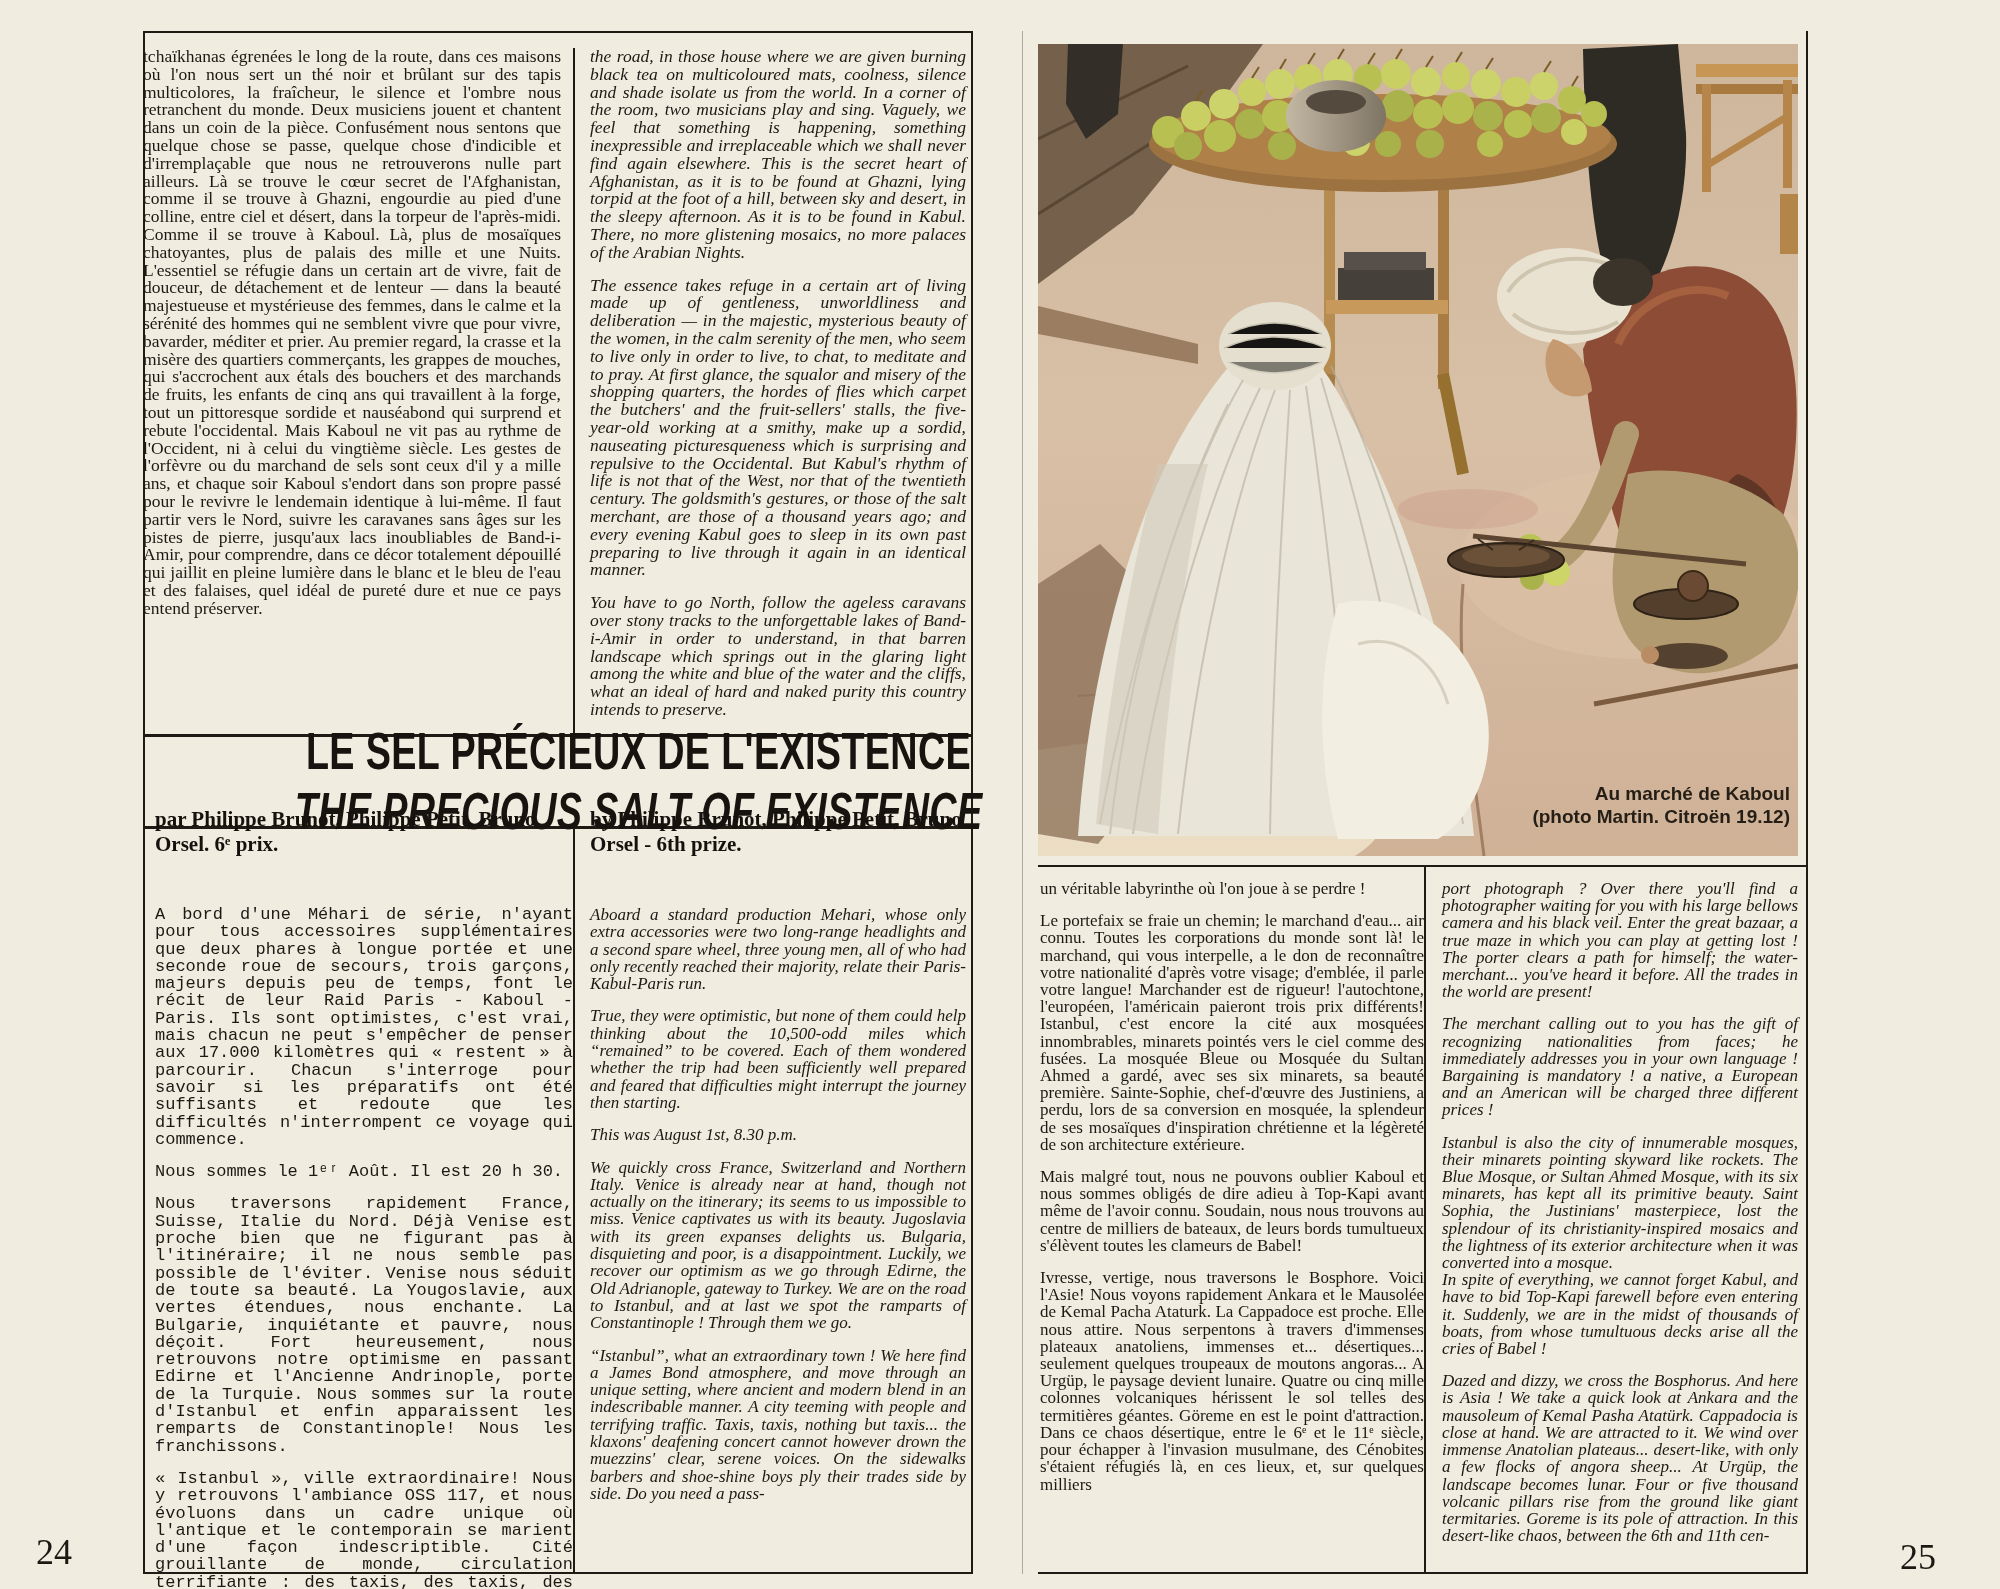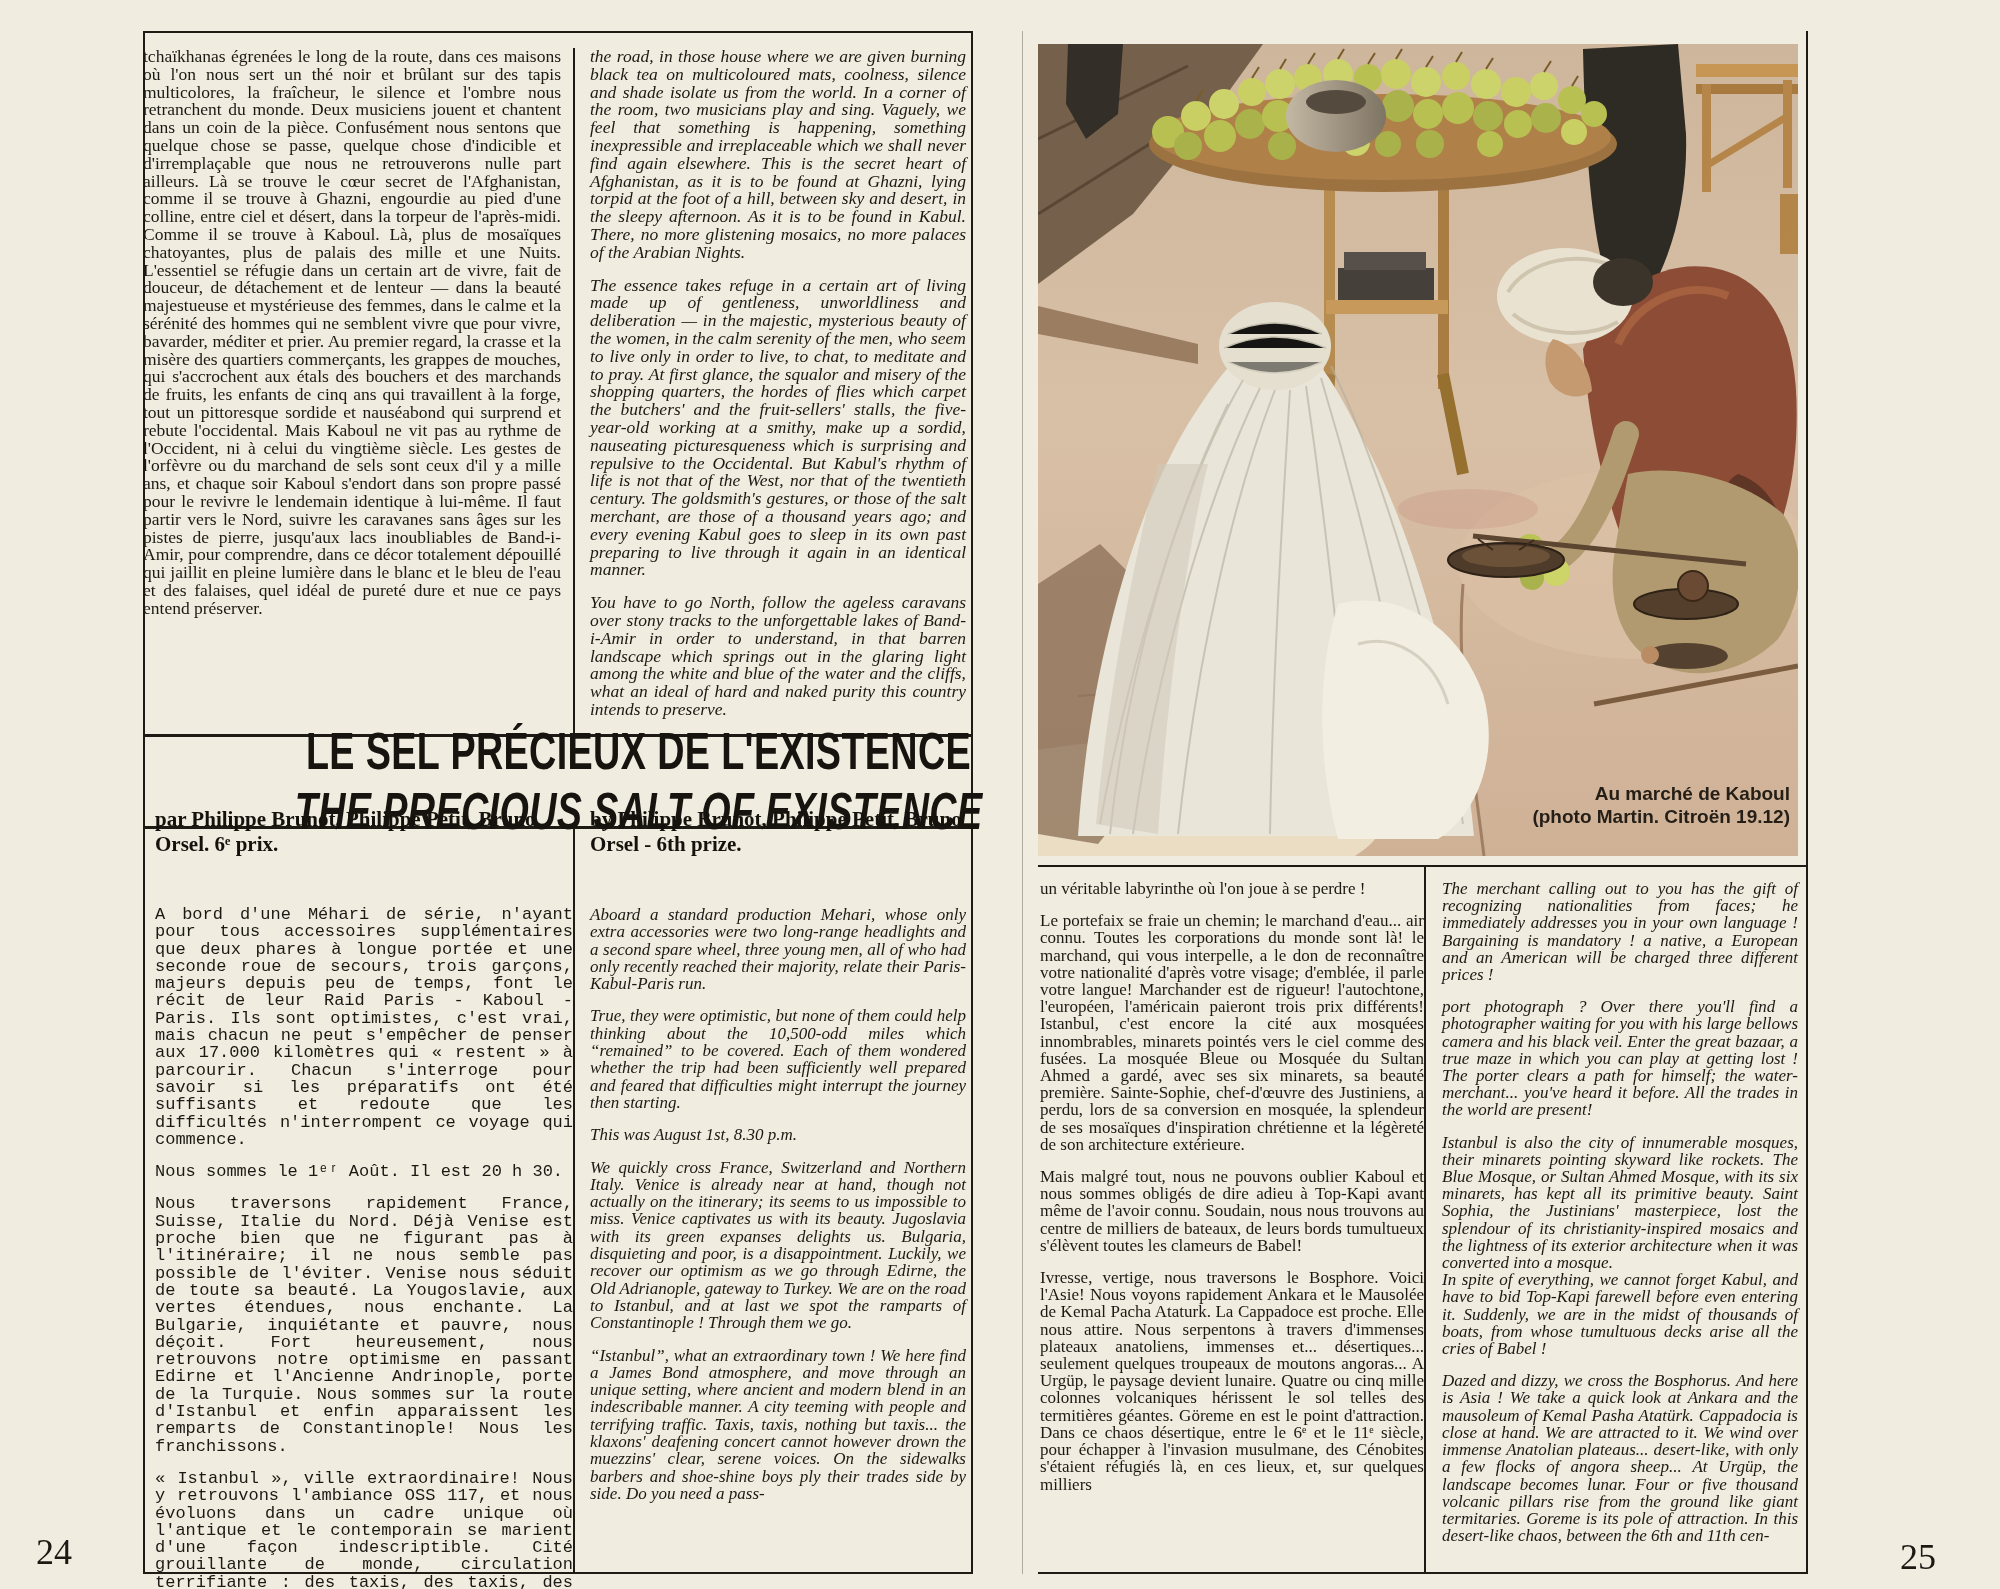--- a/index.html
+++ b/index.html
@@ -266,21 +266,21 @@
     <span>(photo Martin. Citroën 19.12)</span>
   </div>
 
   <div class="col fs-right" style="left:1040px;top:880px;width:384px;padding-right:10px;">
     <p>un véritable labyrinthe où l'on joue à se perdre !</p>
     <p>Le portefaix se fraie un chemin; le marchand d'eau... air connu. Toutes les corporations du monde sont là! le marchand, qui vous interpelle, a le don de reconnaître votre nationalité d'après votre visage; d'emblée, il parle votre langue! Marchander est de rigueur! l'autochtone, l'européen, l'américain paieront trois prix différents! Istanbul, c'est encore la cité aux mosquées innombrables, minarets pointés vers le ciel comme des fusées. La mosquée Bleue ou Mosquée du Sultan Ahmed a gardé, avec ses six minarets, sa beauté première. Sainte-Sophie, chef-d'œuvre des Justiniens, a perdu, lors de sa conversion en mosquée, la splendeur de ses mosaïques d'inspiration chrétienne et la légèreté de son architecture extérieure.</p>
     <p>Mais malgré tout, nous ne pouvons oublier Kaboul et nous sommes obligés de dire adieu à Top-Kapi avant même de l'avoir connu. Soudain, nous nous trouvons au centre de milliers de bateaux, de leurs bords tumultueux s'élèvent toutes les clameurs de Babel!</p>
     <p>Ivresse, vertige, nous traversons le Bosphore. Voici l'Asie! Nous voyons rapidement Ankara et le Mausolée de Kemal Pacha Ataturk. La Cappadoce est proche. Elle nous attire. Nous serpentons à travers d'immenses plateaux anatoliens, immenses et... désertiques... seulement quelques troupeaux de moutons angoras... A Urgüp, le paysage devient lunaire. Quatre ou cinq mille colonnes volcaniques hérissent le sol telles des termitières géantes. Göreme en est le point d'attraction. Dans ce chaos désertique, entre le 6ᵉ et le 11ᵉ siècle, pour échapper à l'invasion musulmane, des Cénobites s'étaient réfugiés là, en ces lieux, et, sur quelques milliers</p>
   </div>
   <div class="col fs-right en" style="left:1442px;top:880px;width:356px;">
+    <p>port photograph ? Over there you'll find a photographer waiting for you with his large bellows camera and his black veil. Enter the great bazaar, a true maze in which you can play at getting lost ! The porter clears a path for himself; the water-merchant... you've heard it before. All the trades in the world are present!</p>
     <p>The merchant calling out to you has the gift of recognizing nationalities from faces; he immediately addresses you in your own language ! Bargaining is mandatory ! a native, a European and an American will be charged three different prices !</p>
-    <p>port photograph ? Over there you'll find a photographer waiting for you with his large bellows camera and his black veil. Enter the great bazaar, a true maze in which you can play at getting lost ! The porter clears a path for himself; the water-merchant... you've heard it before. All the trades in the world are present!</p>
     <p class="tight">Istanbul is also the city of innumerable mosques, their minarets pointing skyward like rockets. The Blue Mosque, or Sultan Ahmed Mosque, with its six minarets, has kept all its primitive beauty. Saint Sophia, the Justinians' masterpiece, lost the splendour of its christianity-inspired mosaics and the lightness of its exterior architecture when it was converted into a mosque.</p>
     <p>In spite of everything, we cannot forget Kabul, and have to bid Top-Kapi farewell before even entering it. Suddenly, we are in the midst of thousands of boats, from whose tumultuous decks arise all the cries of Babel !</p>
     <p>Dazed and dizzy, we cross the Bosphorus. And here is Asia ! We take a quick look at Ankara and the mausoleum of Kemal Pasha Atatürk. Cappadocia is close at hand. We are attracted to it. We wind over immense Anatolian plateaus... desert-like, with only a few flocks of angora sheep... At Urgüp, the landscape becomes lunar. Four or five thousand volcanic pillars rise from the ground like giant termitaries. Goreme is its pole of attraction. In this desert-like chaos, between the 6th and 11th cen-</p>
   </div>
 
   <div class="pagenum" style="left:1900px;top:1536px;">25</div>
 </div>
 
 </body></html>

